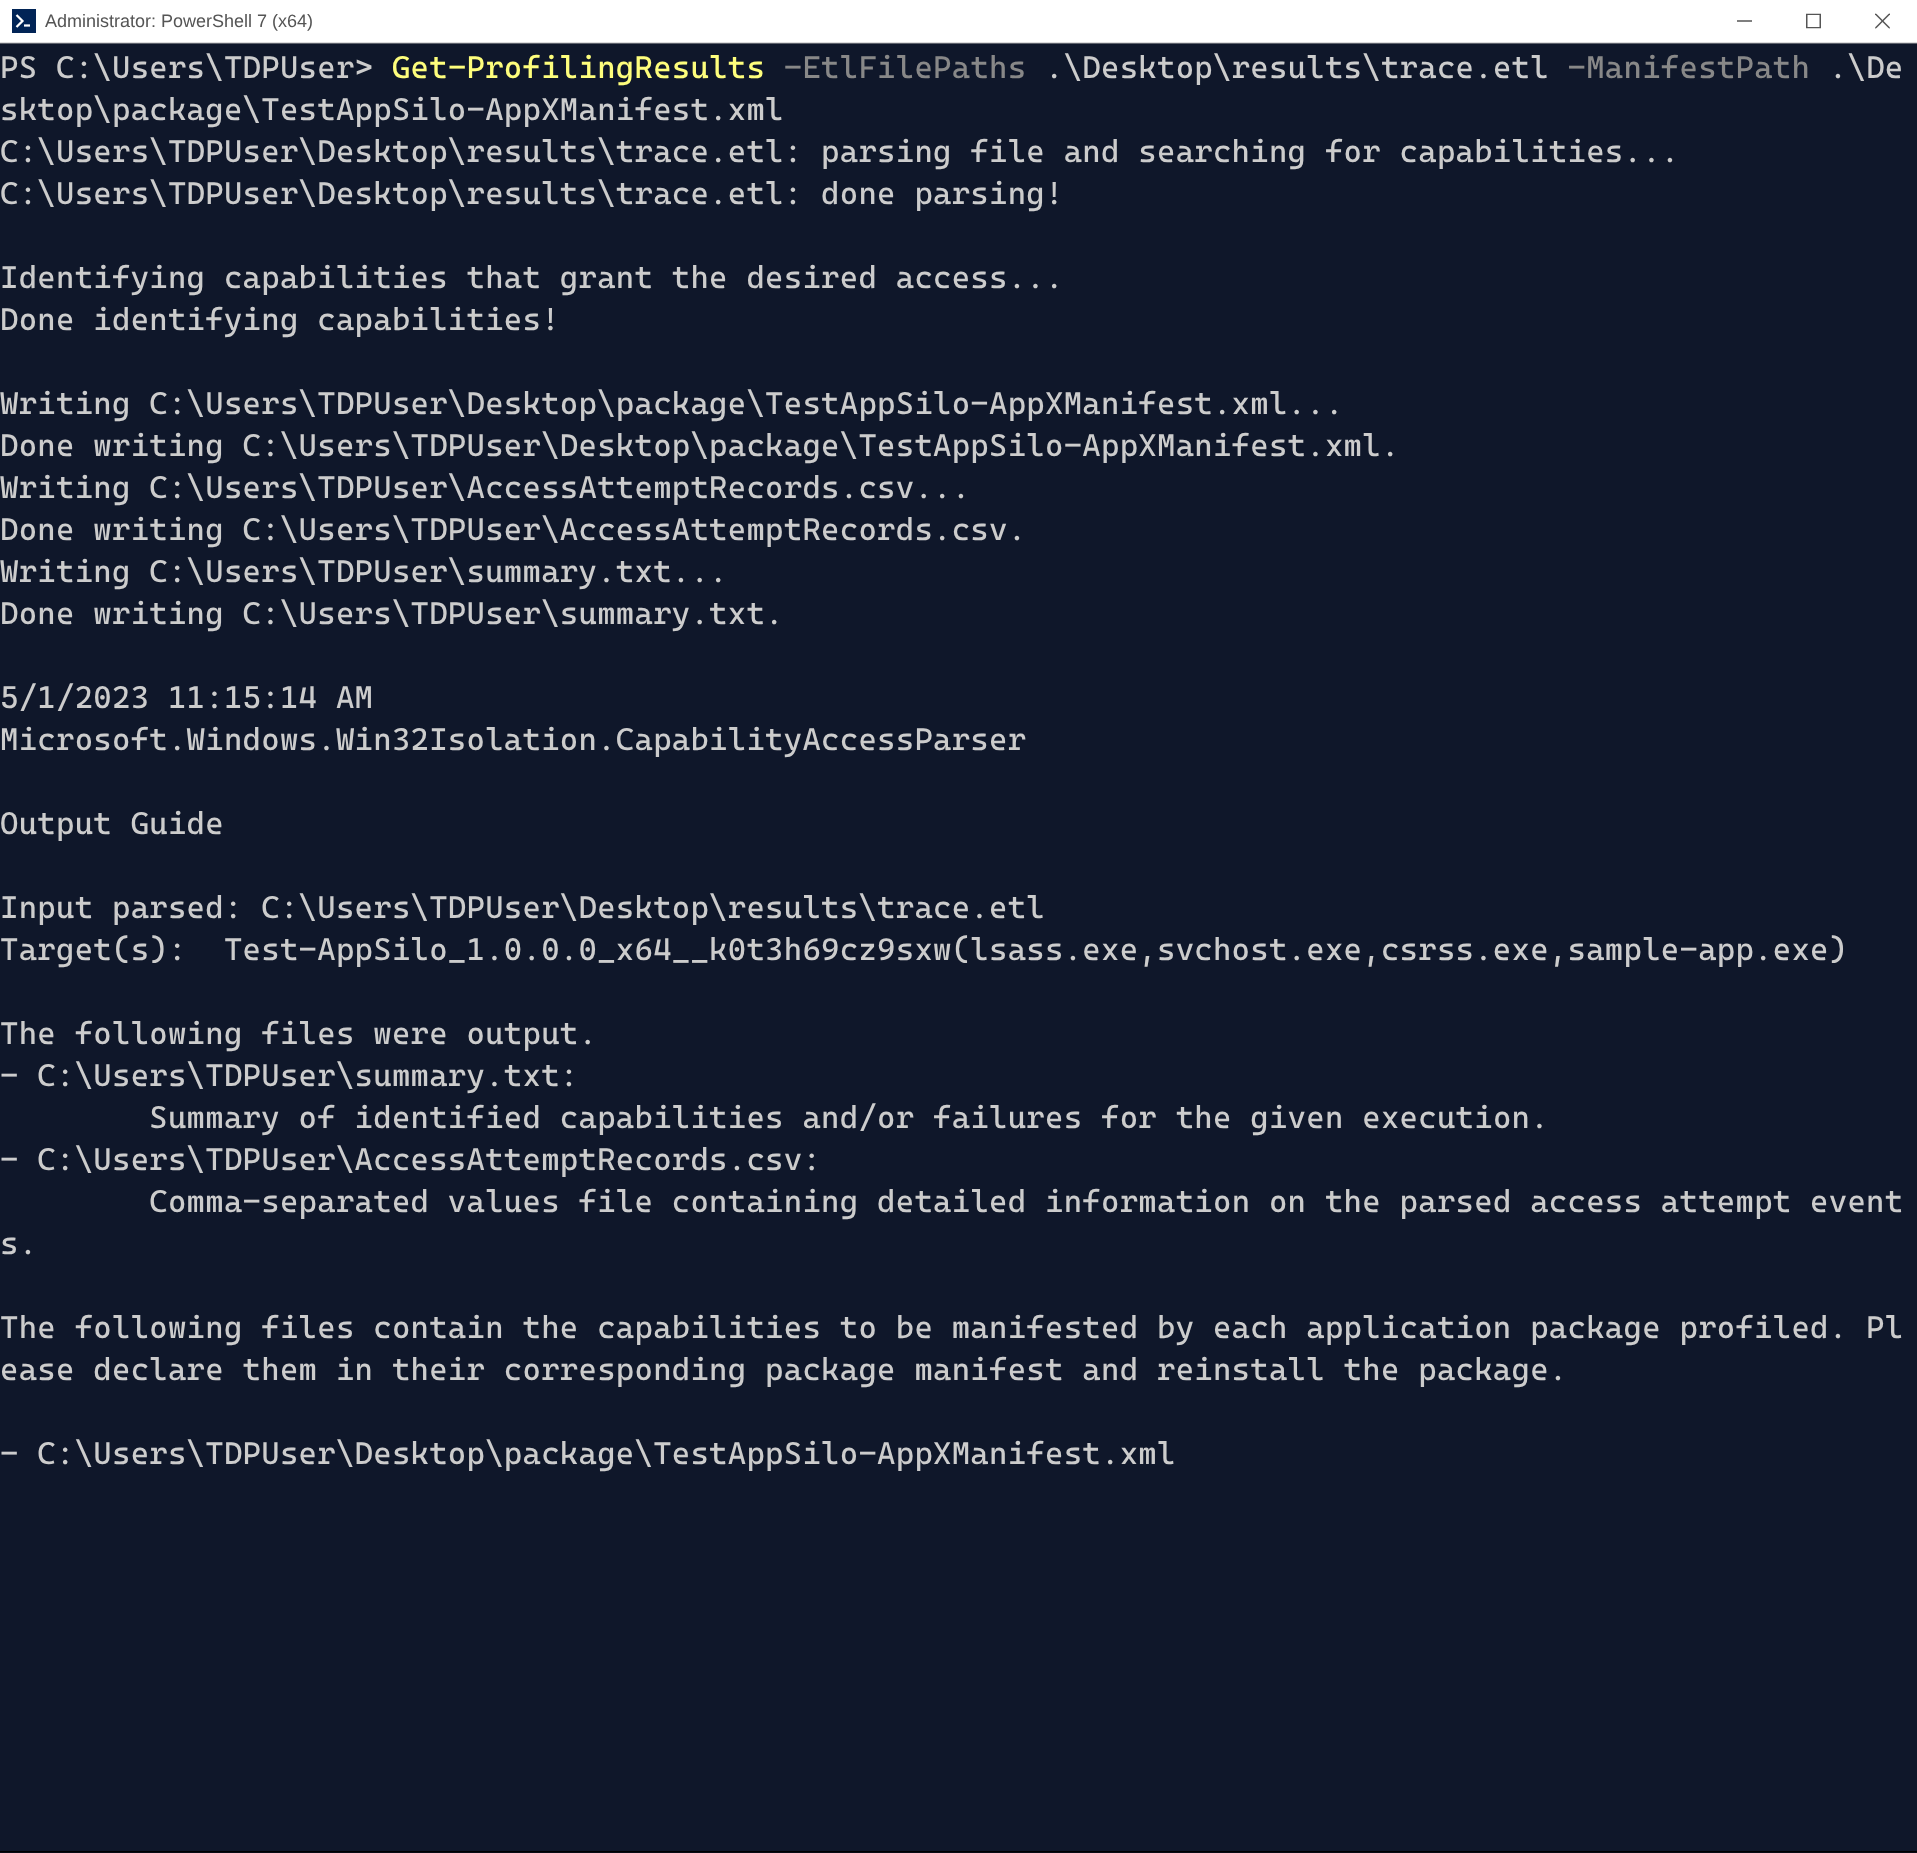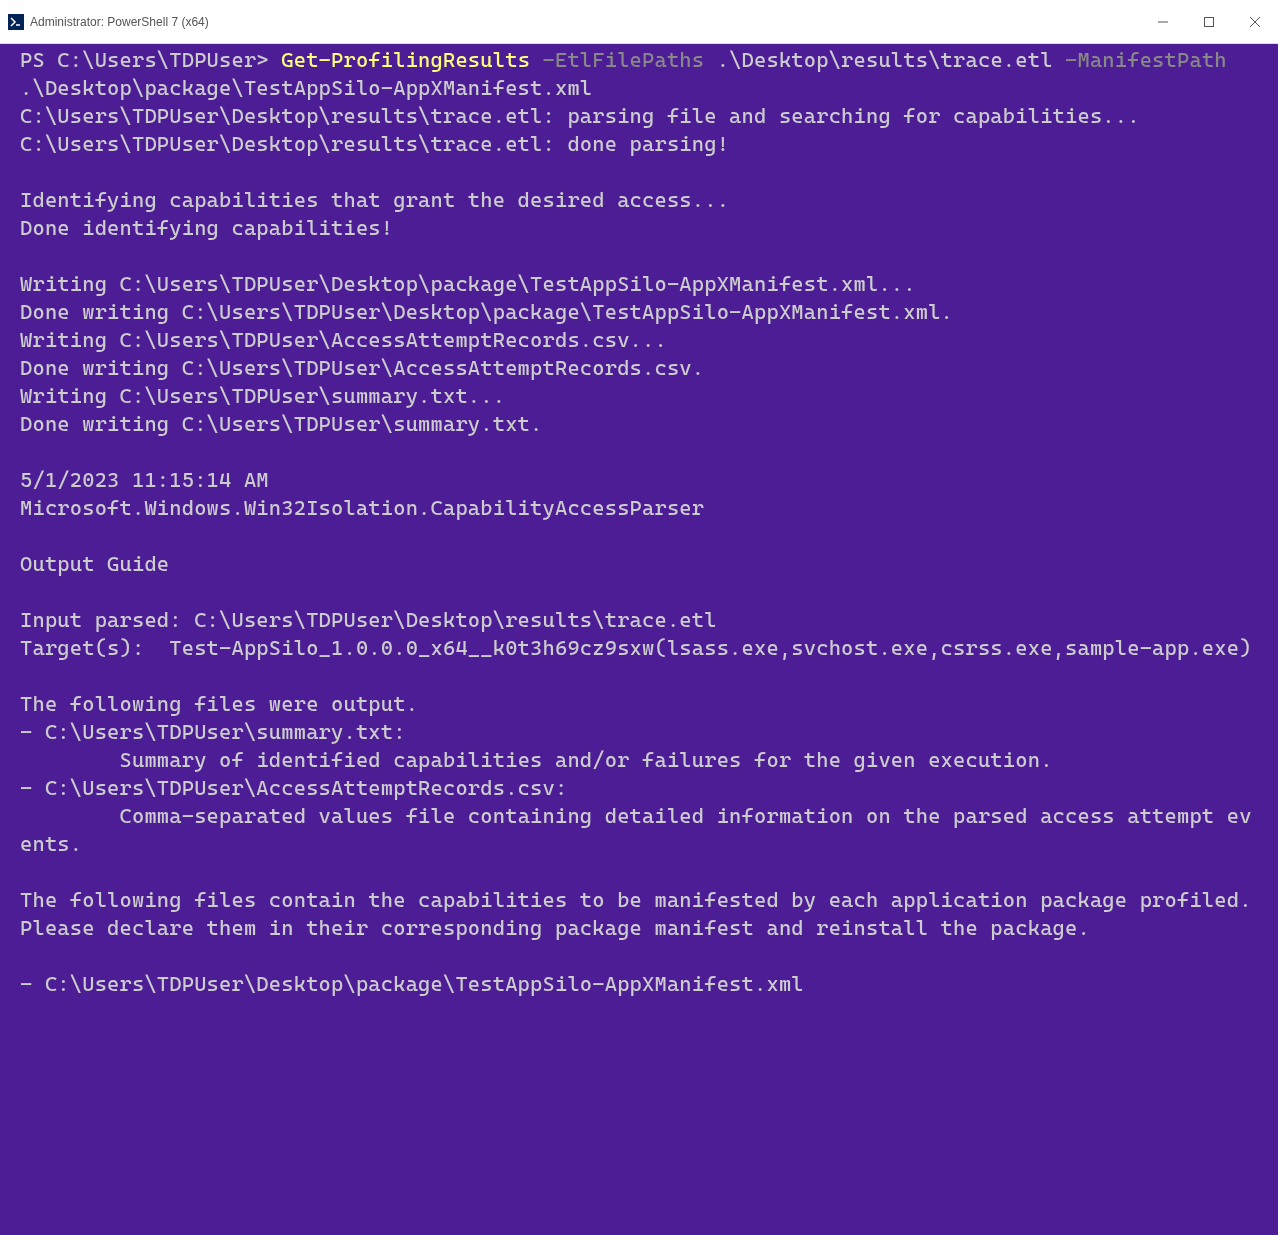--- a/index.html
+++ b/index.html
@@ -9,21 +9,21 @@
     }
     body {
       font-family: 'Segoe UI', Tahoma, sans-serif;
       background: #000;
       width: 1278px;
       height: 1235px;
       overflow: hidden;
     }
     .titlebar {
       background: #ffffff;
-      height: 44px;
+      height: 29px;
       display: flex;
       align-items: center;
       justify-content: space-between;
       padding-left: 8px;
       border-bottom: 1px solid #ddd;
     }
     .titlebar-left {
       display: flex;
       align-items: center;
       gap: 6px;
@@ -54,26 +54,26 @@
       align-items: center;
       justify-content: center;
       color: #555;
       font-size: 12px;
     }
     .titlebar-btn svg {
       width: 10px;
       height: 10px;
     }
     .terminal {
-      background: #4c1d95;
+      background: #0f172a;
       color: #cccccc;
       font-family: Consolas, 'Cascadia Mono', 'Courier New', monospace;
       font-size: 20.9px;
       line-height: 1.34;
-      padding: 2px 20px;
+      padding: 2px 0;
       white-space: pre-wrap;
       word-break: break-all;
       height: calc(100% - 30px);
       letter-spacing: 0.2px;
     }
     .prompt {
       color: #cccccc;
     }
     .cmdlet {
       color: #fefe7c;

